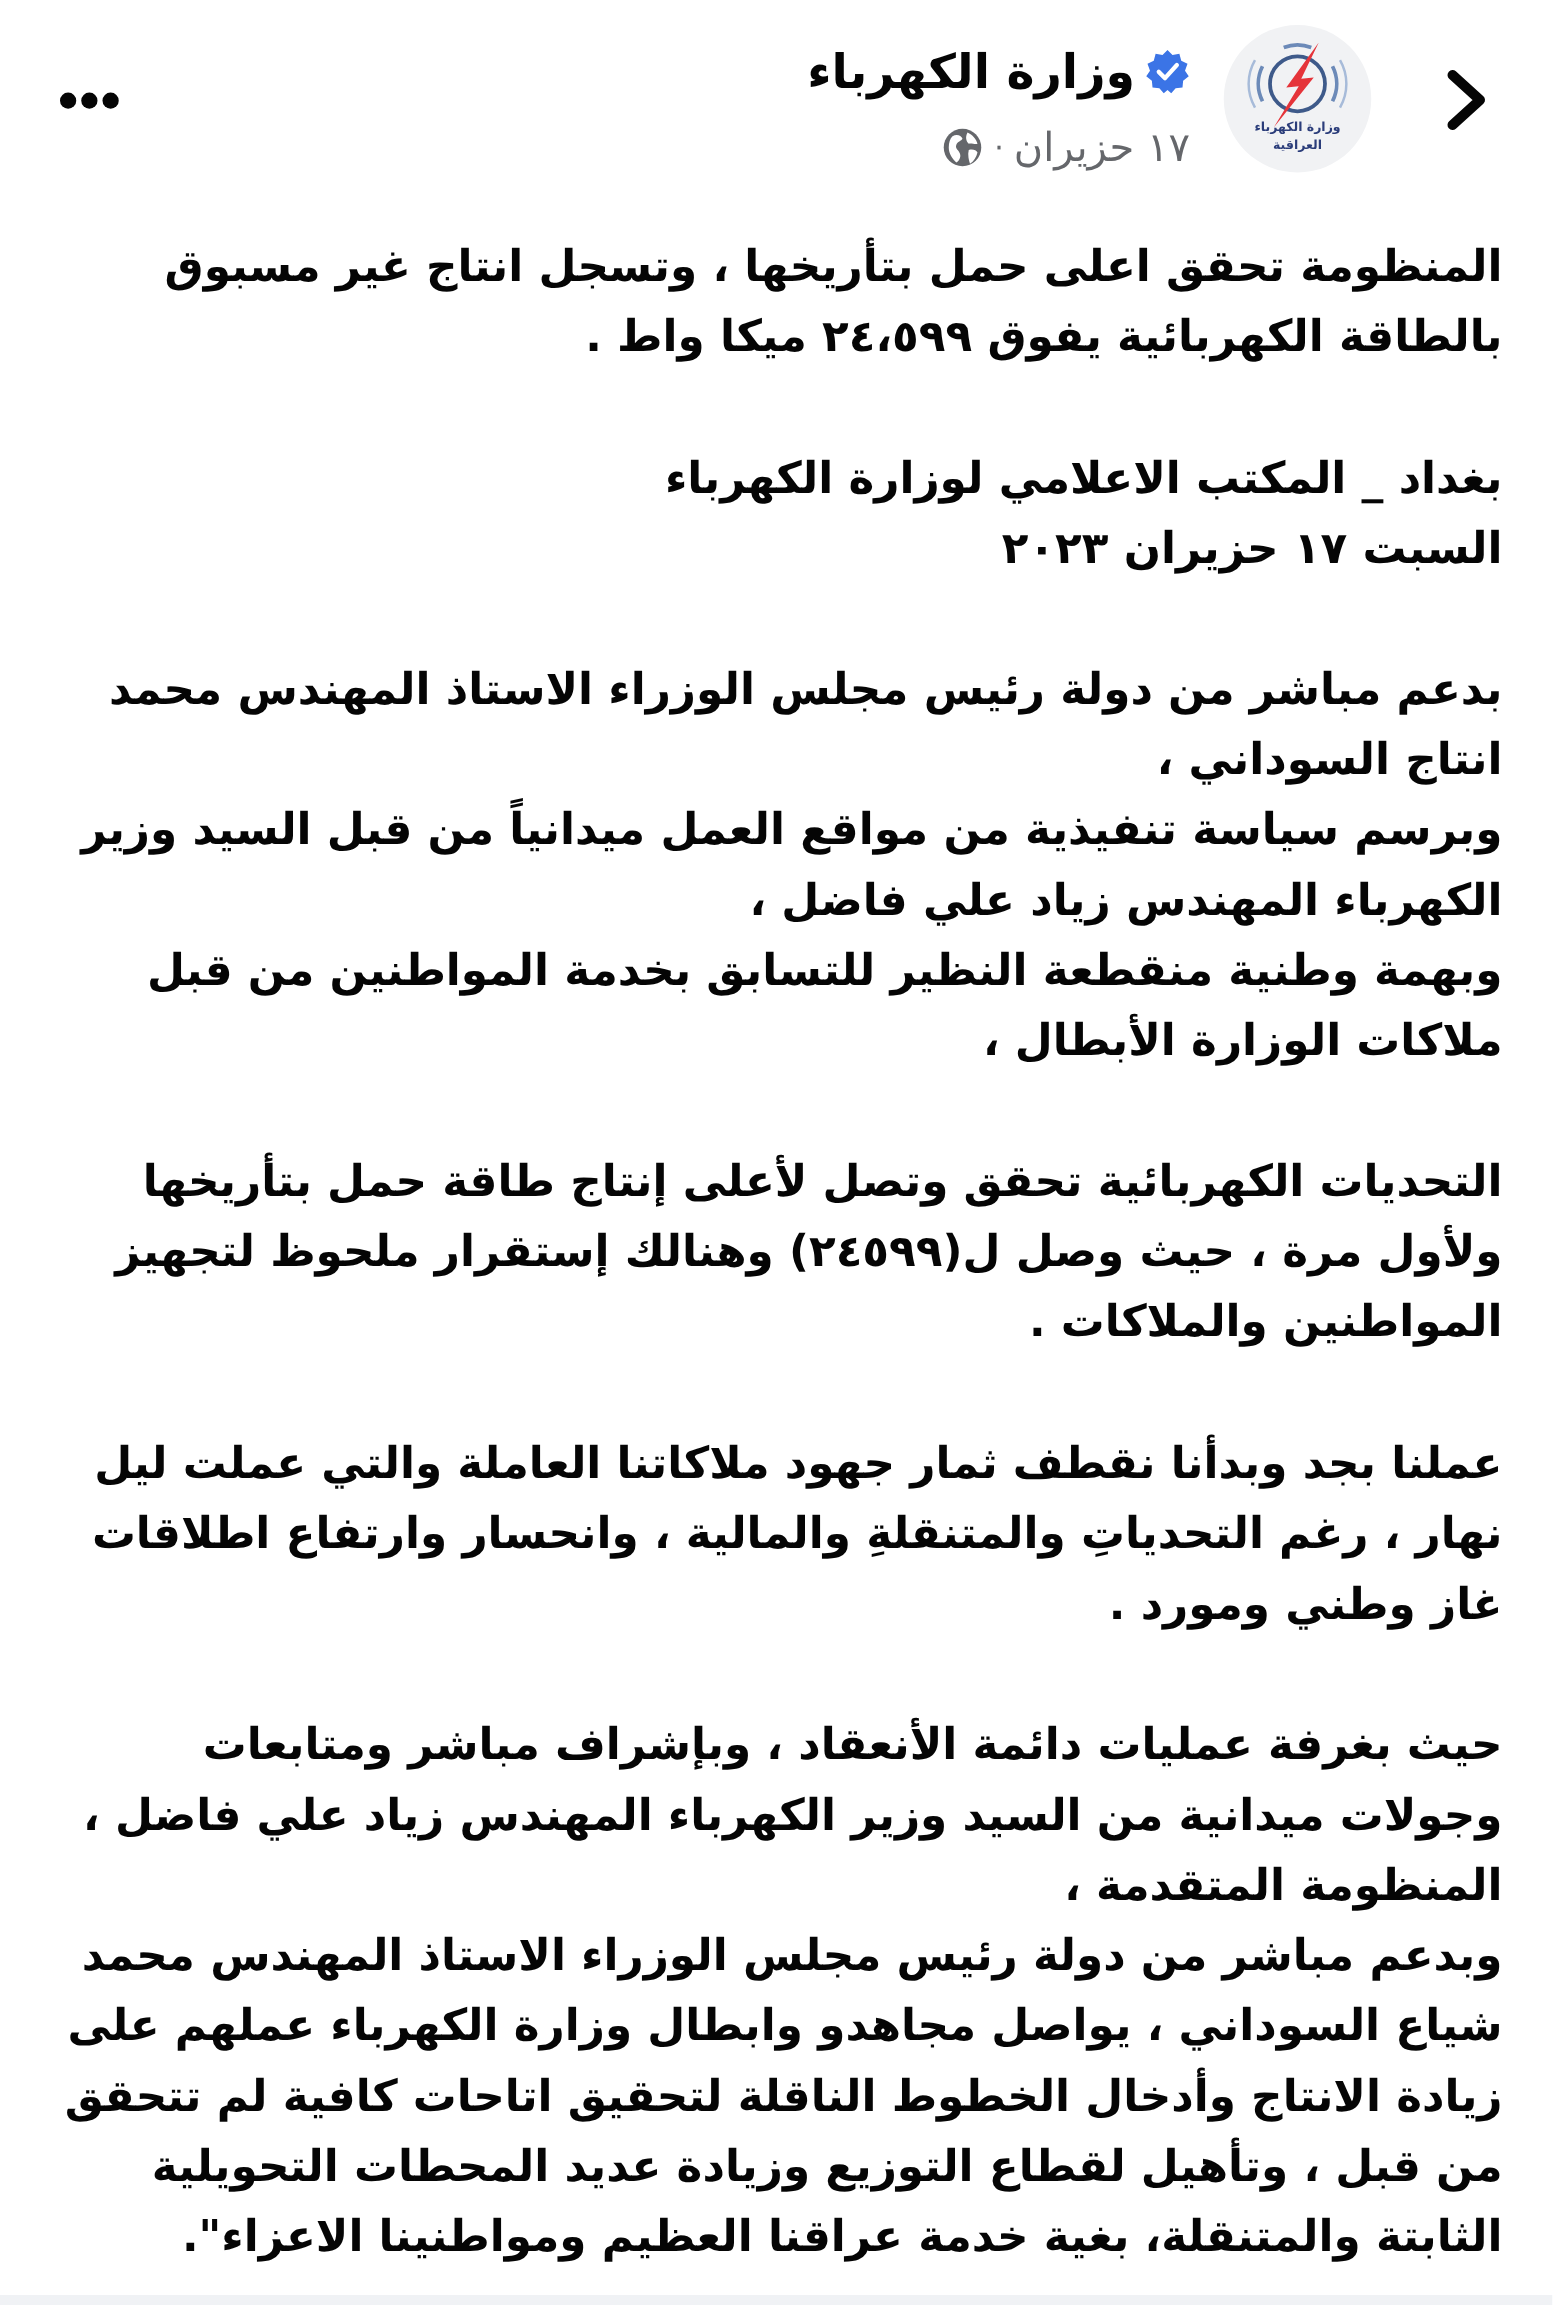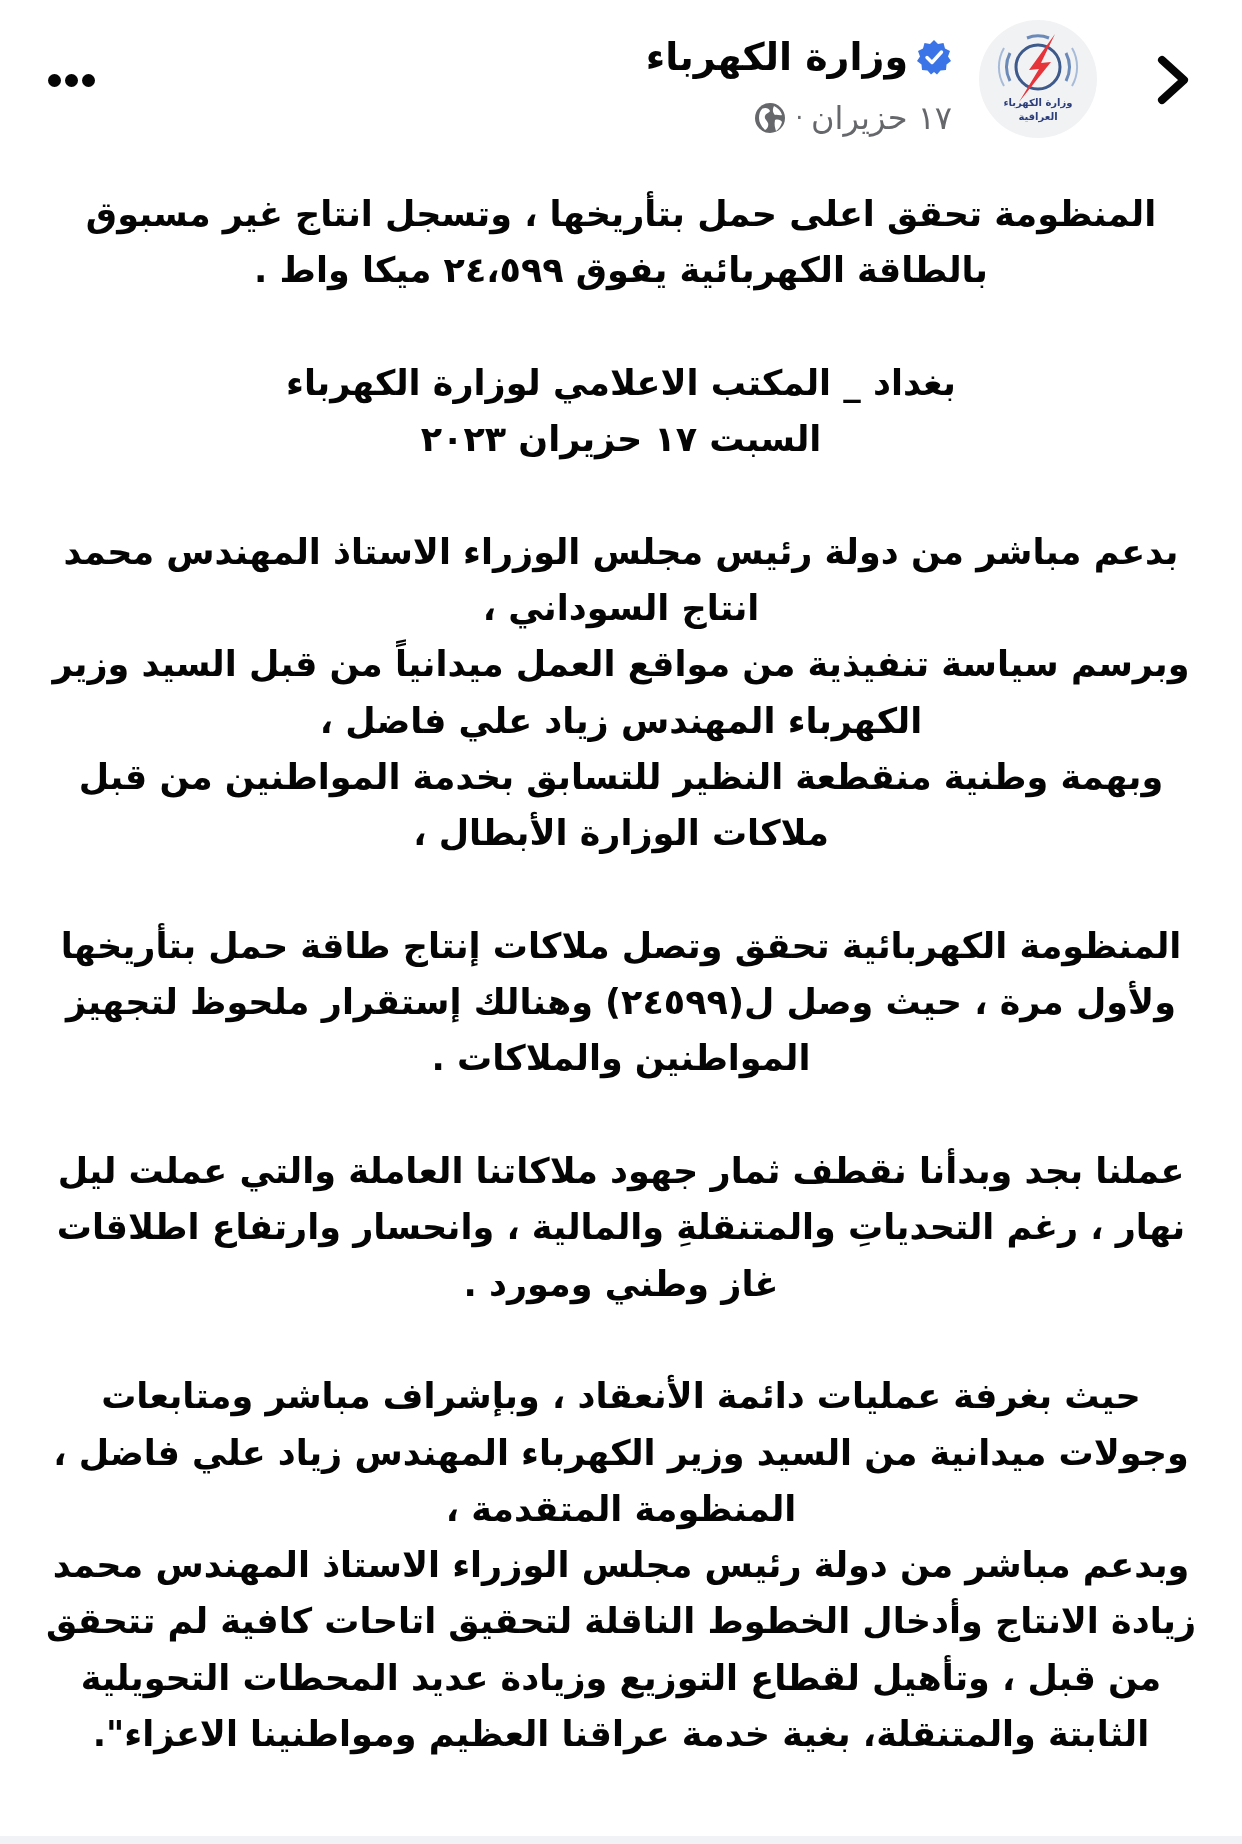--- a/index.html
+++ b/index.html
@@ -108,21 +108,20 @@
     direction: rtl;
     text-align: right;
     font-size: 35px;
     line-height: 56.3px;
     font-weight: bold;
     color: #050505;
   }
   .post-body p {
     margin: 0 0 56.3px 0;
     white-space: normal;
-    text-align: center;
   }
   .post-body p.tight { margin-bottom: 0; }
   .post-body .line { display: block; white-space: nowrap; }
   .bottom-band {
     position: absolute;
     left: 0; right: 0;
     top: 1836px;
     height: 8px;
     background: #f0f2f5;
   }
@@ -191,35 +190,36 @@
   </p>
   <p>
     <span class="line">بدعم مباشر من دولة رئيس مجلس الوزراء الاستاذ المهندس محمد</span>
     <span class="line">انتاج السوداني ،</span>
     <span class="line">وبرسم سياسة تنفيذية من مواقع العمل ميدانياً من قبل السيد وزير</span>
     <span class="line">الكهرباء المهندس زياد علي فاضل ،</span>
     <span class="line">وبهمة وطنية منقطعة النظير للتسابق بخدمة المواطنين من قبل</span>
     <span class="line">ملاكات الوزارة الأبطال ،</span>
   </p>
   <p>
-    <span class="line">المنظومة الكهربائية تحقق وتصل ملاكات إنتاج طاقة حمل بتأريخها</span>
+    <span class="line">التحديات الكهربائية تحقق وتصل لأعلى إنتاج طاقة حمل بتأريخها</span>
     <span class="line">ولأول مرة ، حيث وصل ل(٢٤٥٩٩) وهنالك إستقرار ملحوظ لتجهيز</span>
     <span class="line">المواطنين والملاكات .</span>
   </p>
   <p>
     <span class="line">عملنا بجد وبدأنا نقطف ثمار جهود ملاكاتنا العاملة والتي عملت ليل</span>
     <span class="line">نهار ، رغم التحدياتِ والمتنقلةِ والمالية ، وانحسار وارتفاع اطلاقات</span>
     <span class="line">غاز وطني ومورد .</span>
   </p>
   <p class="tight">
     <span class="line">حيث بغرفة عمليات دائمة الأنعقاد ، وبإشراف مباشر ومتابعات</span>
     <span class="line">وجولات ميدانية من السيد وزير الكهرباء المهندس زياد علي فاضل ،</span>
     <span class="line">المنظومة المتقدمة ،</span>
   </p>
   <p class="tight">
     <span class="line">وبدعم مباشر من دولة رئيس مجلس الوزراء الاستاذ المهندس محمد</span>
+    <span class="line">شياع السوداني ، يواصل مجاهدو وابطال وزارة الكهرباء عملهم على</span>
     <span class="line">زيادة الانتاج وأدخال الخطوط الناقلة لتحقيق اتاحات كافية لم تتحقق</span>
     <span class="line">من قبل ، وتأهيل لقطاع التوزيع وزيادة عديد المحطات التحويلية</span>
     <span class="line">الثابتة والمتنقلة، بغية خدمة عراقنا العظيم ومواطنينا الاعزاء".</span>
   </p>
 </div>
 
 <div class="bottom-band"></div>
 
 </body></html>

